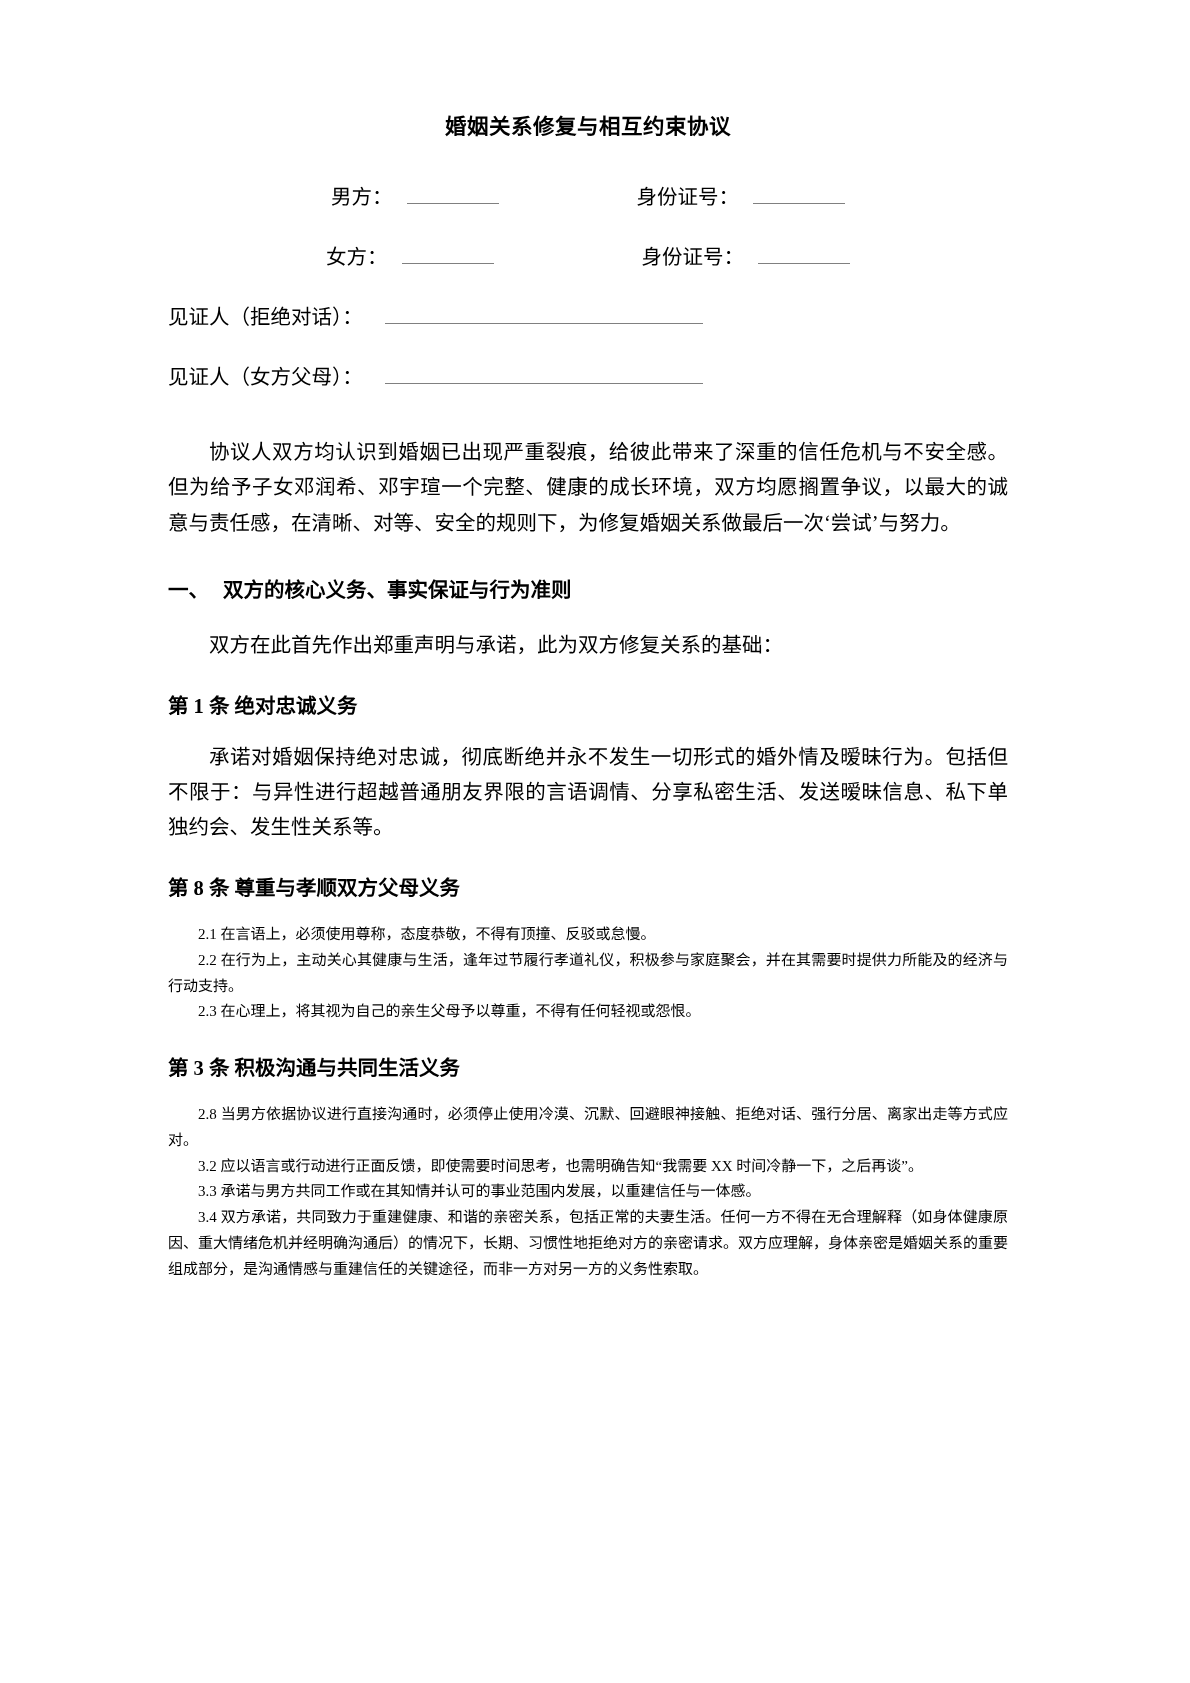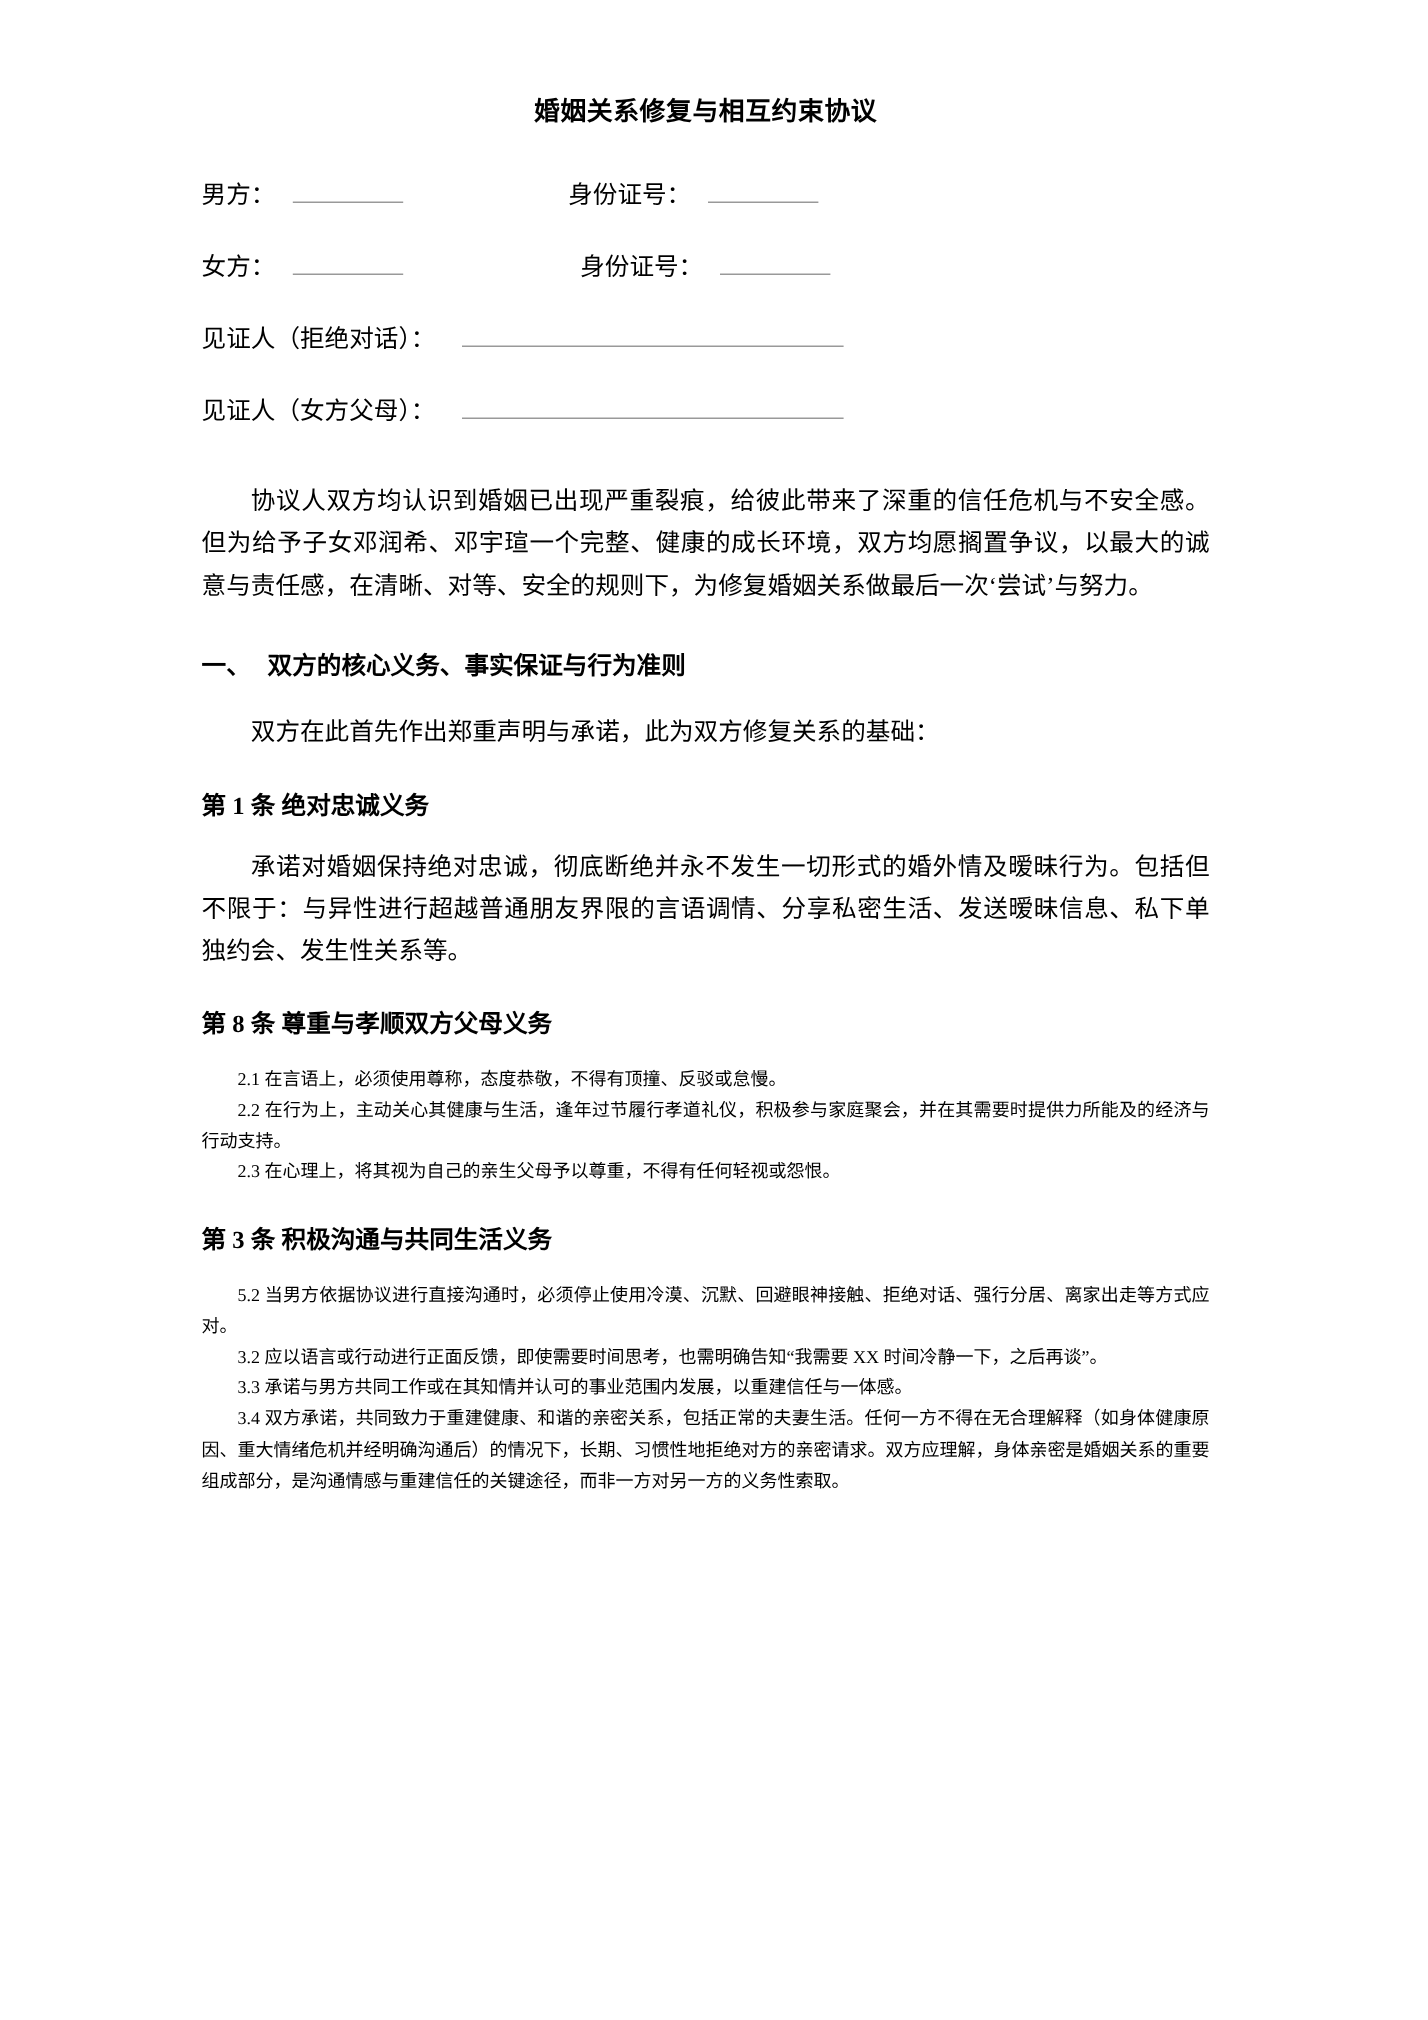--- a/index.html
+++ b/index.html
@@ -12,38 +12,39 @@
     font-family: "Liberation Serif", "DejaVu Serif", serif;
     color: #000000;
   }
   .page {
     position: relative;
     width: 1190px;
     height: 1683px;
     margin: 0 auto;
     background: #ffffff;
     box-sizing: border-box;
-    padding: 78px 182px 120px 168px;
+    padding: 112px 182px 120px 168px;
     overflow: hidden;
   }
   .doc-title {
     text-align: center;
     font-family: "Liberation Sans", "DejaVu Sans", sans-serif;
     font-weight: bold;
     font-size: 21.5px;
     letter-spacing: 0.5px;
     margin: 0 0 40px 0;
     line-height: 1.4;
   }
   .party-row {
     display: flex;
     align-items: baseline;
     font-size: 20.5px;
     margin-bottom: 29px;
     line-height: 1.5;
+    justify-content: center;
   }
   .party-row .field-label {
     white-space: nowrap;
   }
   .party-row .blank-short {
     display: inline-block;
     width: 92px;
     border-bottom: 1.4px solid #808080;
     margin: 0 0 0 14px;
     height: 17px;
@@ -160,19 +161,19 @@
 
   <h3 class="clause-heading">第 8 条  尊重与孝顺双方父母义务</h3>
   <div class="clause-body">
     <span class="item">2.1 在言语上，必须使用尊称，态度恭敬，不得有顶撞、反驳或怠慢。</span>
     <span class="item">2.2 在行为上，主动关心其健康与生活，逢年过节履行孝道礼仪，积极参与家庭聚会，并在其需要时提供力所能及的经济与行动支持。</span>
     <span class="item">2.3 在心理上，将其视为自己的亲生父母予以尊重，不得有任何轻视或怨恨。</span>
   </div>
 
   <h3 class="clause-heading">第 3 条  积极沟通与共同生活义务</h3>
   <div class="clause-body">
-    <span class="item">5.2 当男方依据协议进行直接沟通时，必须停止使用冷漠、沉默、回避眼神接触、拒绝对话、强行分居、离家出走等方式应对。</span>
+    <span class="item">2.8 当男方依据协议进行直接沟通时，必须停止使用冷漠、沉默、回避眼神接触、拒绝对话、强行分居、离家出走等方式应对。</span>
     <span class="item">3.2 应以语言或行动进行正面反馈，即使需要时间思考，也需明确告知“我需要 XX 时间冷静一下，之后再谈”。</span>
     <span class="item">3.3 承诺与男方共同工作或在其知情并认可的事业范围内发展，以重建信任与一体感。</span>
     <span class="item">3.4 双方承诺，共同致力于重建健康、和谐的亲密关系，包括正常的夫妻生活。任何一方不得在无合理解释（如身体健康原因、重大情绪危机并经明确沟通后）的情况下，长期、习惯性地拒绝对方的亲密请求。双方应理解，身体亲密是婚姻关系的重要组成部分，是沟通情感与重建信任的关键途径，而非一方对另一方的义务性索取。</span>
   </div>
 
 </div>
 
 </body></html>

